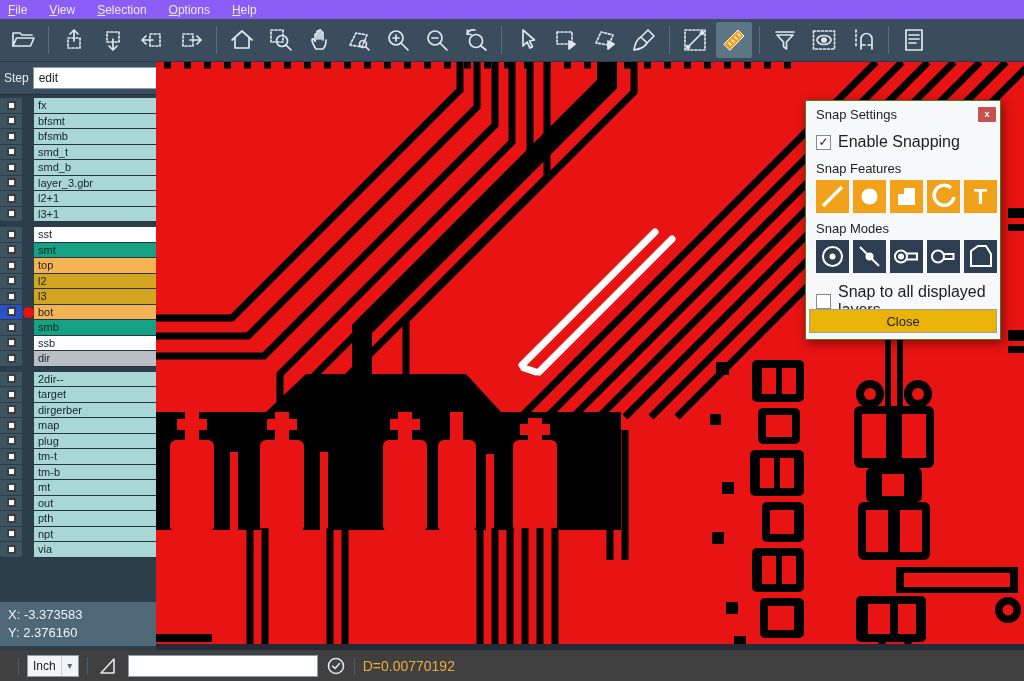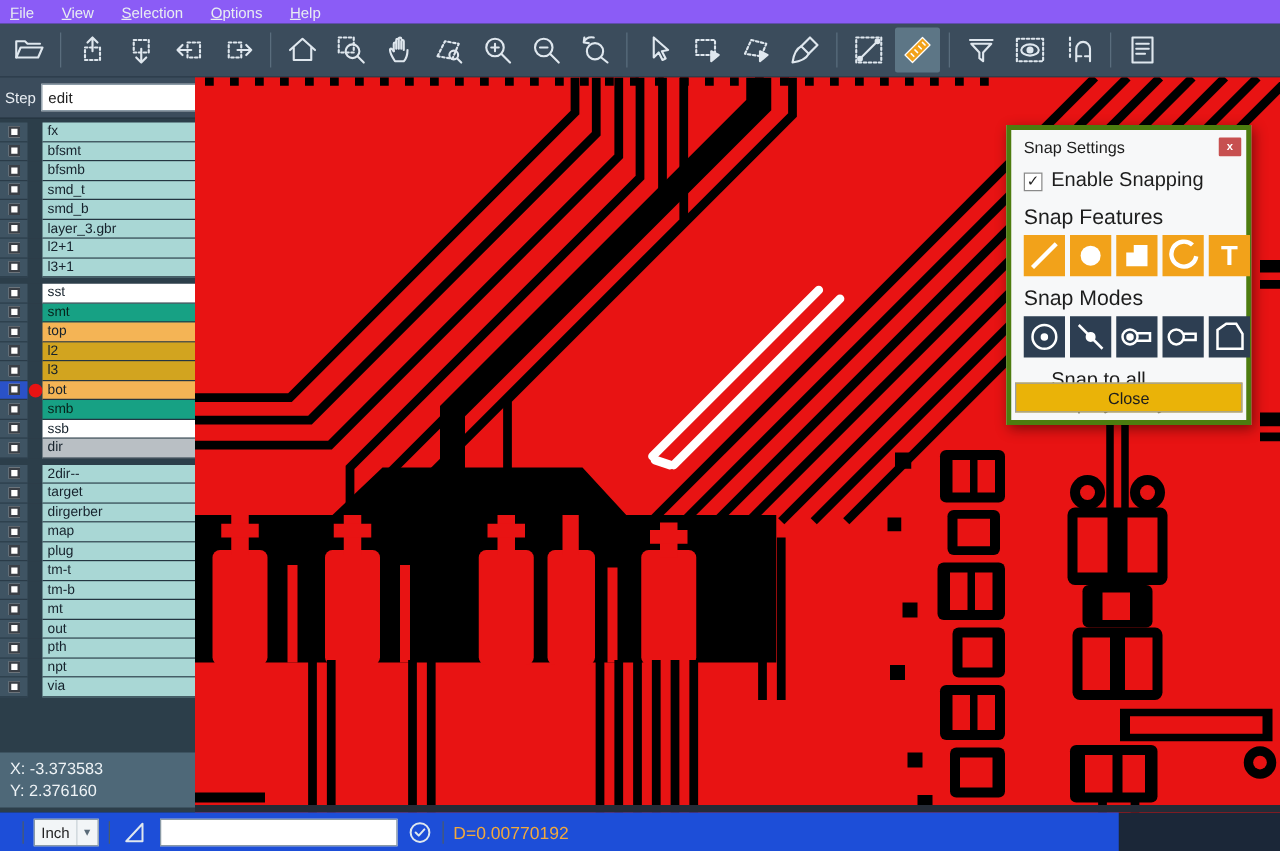--- a/index.html
+++ b/index.html
@@ -38,39 +38,39 @@
   .c-cyan{background:#a9d7d5;} .c-white{background:#ffffff;} .c-green{background:#17a184;color:#07241c;}
   .c-orange{background:#f4b455;} .c-gold{background:#d2a41f;} .c-gray{background:#b9bfc4;}
   #coords{margin-top:auto;margin-bottom:4px;background:#4e6878;padding:4px 8px;flex:none;}
   #coords div{color:#eef3f6;font-size:13px;line-height:18px;}
 
   
   #canvas{position:absolute;left:156px;top:62px;width:868px;height:588px;background:#e81313;}
   #canvas svg{display:block;width:868px;height:588px;}
 
   
-  #statusbar{position:absolute;left:0;top:650px;width:895px;height:31px;background:#1d4ed8;display:flex;align-items:center;padding-left:10px;}
+  #statusbar{position:absolute;left:0;top:650px;width:1024px;height:31px;background:#404040;display:flex;align-items:center;padding-left:10px;}
   .ssep{width:1px;height:18px;background:#4a5b6b;margin:0 8px;flex:none;}
   #unit-combo{height:22px;background:#f2f5f7;border:1px solid #8a9aa6;display:flex;align-items:center;}
   #unit-value{font-size:12px;color:#222;padding:0 5px;}
   #unit-chevron{width:17px;height:100%;border-left:1px solid #c9d2d8;display:flex;align-items:center;justify-content:center;color:#5a6b78;font-size:10px;}
   #angle-icon{margin:0 2px;}
   #measure-input{width:190px;height:22px;background:#fff;border:1px solid #8a9aa6;margin-left:8px;font-size:12px;padding:0 4px;font-family:"Liberation Sans",sans-serif;}
   #sync-icon{margin-left:8px;}
   #d-readout{color:#f2a93c;font-size:14px;font-weight:normal;}
 
   
-  #snap-dialog{position:absolute;left:805px;top:100px;width:196px;height:240px;background:#f7f8f9;border:4px solid #4d7c0f;box-shadow:2px 3px 10px rgba(0,0,0,.45);}
+  #snap-dialog{position:absolute;left:805px;top:100px;width:196px;height:240px;background:#f7f8f9;border:1px solid #4d7c0f;box-shadow:2px 3px 10px rgba(0,0,0,.45);}
   #snap-title-row{height:26px;display:flex;align-items:center;padding:0 4px 0 10px;}
   #snap-title{font-size:13px;color:#1d1d1d;flex:1;}
   #snap-close{width:18px;height:15px;background:#c75050;color:#fff;font-size:9px;font-weight:bold;display:flex;align-items:center;justify-content:center;border-radius:1px;}
   .snap-check-row{display:flex;align-items:center;gap:7px;padding:6px 10px 2px 10px;}
   .dlg-cbx{width:15px;height:15px;background:#fff;border:1px solid #8a8a8a;font-size:12px;line-height:13px;text-align:center;color:#222;flex:none;}
   .snap-check-label{font-size:16px;color:#1d1d1d;}
-  .snap-section-label{font-size:17px;color:#1d1d1d;padding:8px 10px 4px 10px;}
+  .snap-section-label{font-size:13px;color:#1d1d1d;padding:8px 10px 4px 10px;}
   .snap-btn-row{display:flex;gap:4px;padding:0 10px;}
   .snap-feature-btn{width:33px;height:33px;background:#f2a21a;display:flex;align-items:center;justify-content:center;}
   .snap-mode-btn{width:33px;height:33px;background:#2d3e52;display:flex;align-items:center;justify-content:center;}
   #snap-close-btn{position:absolute;left:3px;right:3px;bottom:6px;height:24px;background:#eab308;border:1px solid #9aa0a6;font-size:13px;color:#1d1d1d;display:flex;align-items:center;justify-content:center;}
 </style>
 </head>
 <body>
 
 <div id="app">
 

